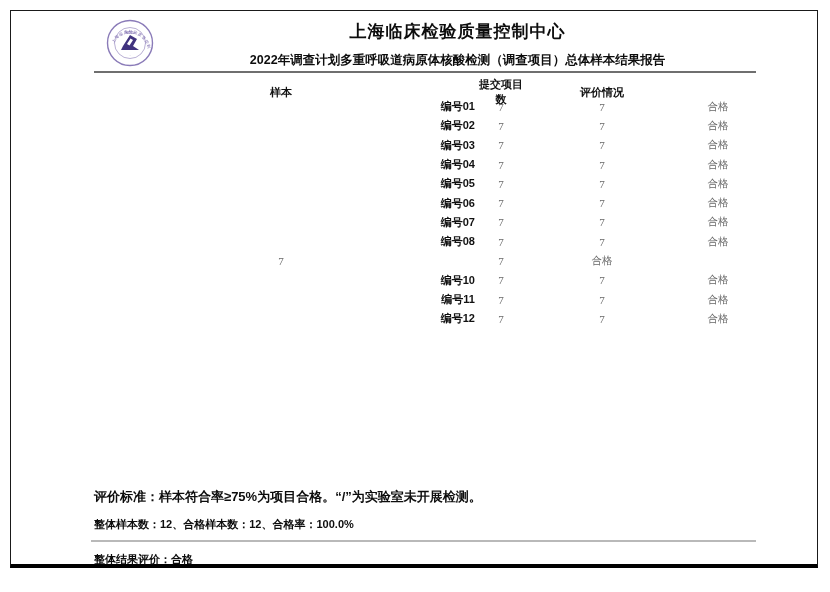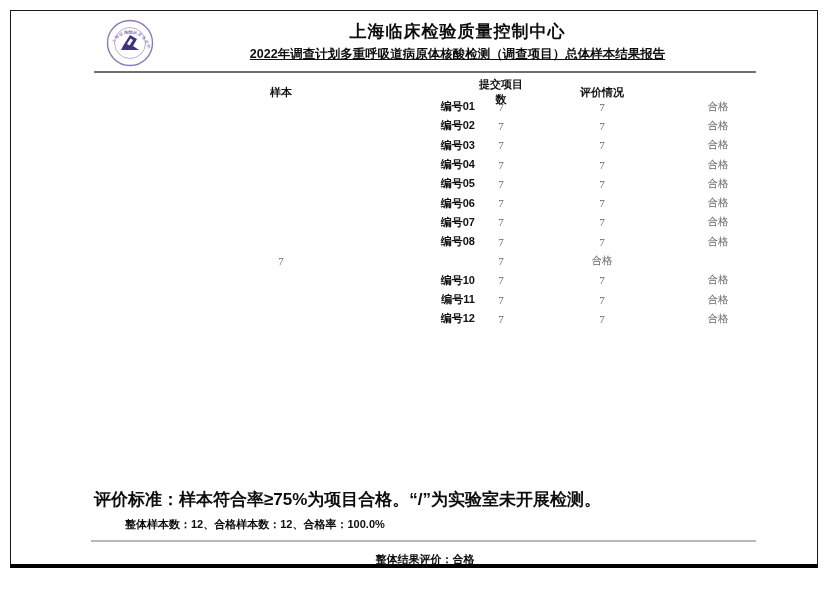--- a/index.html
+++ b/index.html
@@ -17,22 +17,21 @@
   }
   .header-titles {
     position:absolute; left:85px; top:10px; width:723px; text-align:center;
   }
   .org-name {
     font-size:17px; font-weight:bold; color:#0d0d0d; letter-spacing:1px;
     line-height:22px;
   }
   .report-title {
     font-size:12.5px; font-weight:bold; color:#0d0d0d; line-height:17px;
-    margin-top:3px;
-    text-decoration:underline;
+    margin-top:9px;
   }
   .rule-top {
     position:absolute; left:83px; top:60px; width:662px; height:0;
     border-top:2px solid #6f6f6f;
   }
   .table-wrap { position:absolute; left:76px; top:66px; width:676px; }
   .trow {
     display:grid; grid-template-columns:388px 52px 150px 82px;
     align-items:center;
   }
@@ -44,29 +43,29 @@
   .cell-sample {
     font-size:11px; font-weight:bold; color:#111; text-align:right;
   }
   .cell-num {
     font-family:"Liberation Serif", serif; font-size:11px; color:#686868;
     text-align:center; font-weight:normal;
   }
   .cell-eval {
     font-size:10.5px; color:#686868; text-align:center; font-weight:normal;
   }
-  .note1 { position:absolute; left:83px; top:477px; font-size:17px; font-weight:bold; color:#0d0d0d; }
-  .note2 { position:absolute; left:83px; top:506px; font-size:11px; font-weight:bold; color:#0d0d0d;margin-left:31px; }
+  .note1 { position:absolute; left:83px; top:477px; font-size:13px; font-weight:bold; color:#0d0d0d; }
+  .note2 { position:absolute; left:83px; top:506px; font-size:11px; font-weight:bold; color:#0d0d0d; }
   .rule-bottom {
     position:absolute; left:80px; top:529px; width:665px; height:0;
     border-top:2px solid #b9b9b9;
   }
   .overall {
     position:absolute; left:83px; top:541px; width:662px;
-    display:flex; justify-content:center; align-items:center;
+    display:flex; justify-content:flex-start; align-items:center;
     font-size:11px; font-weight:bold; color:#0d0d0d;
   }
 </style>
 </head>
 <body>
 
 <div class="page">
 
   <div class="logo">
     <svg viewBox="0 0 48 48" width="48" height="48">

